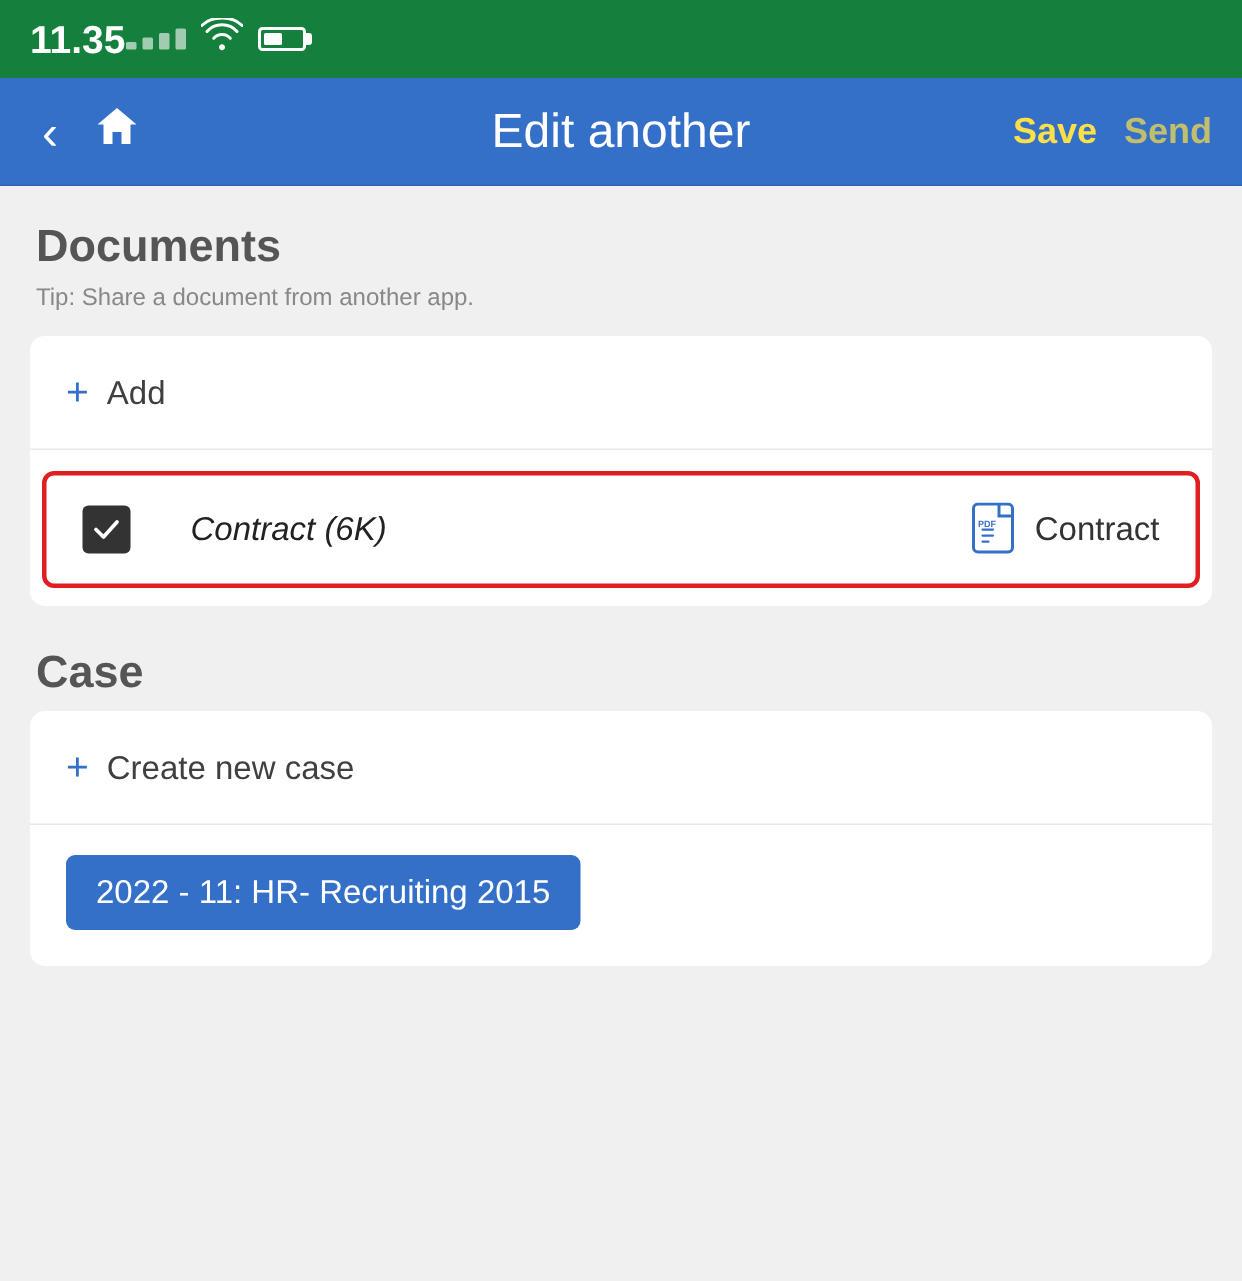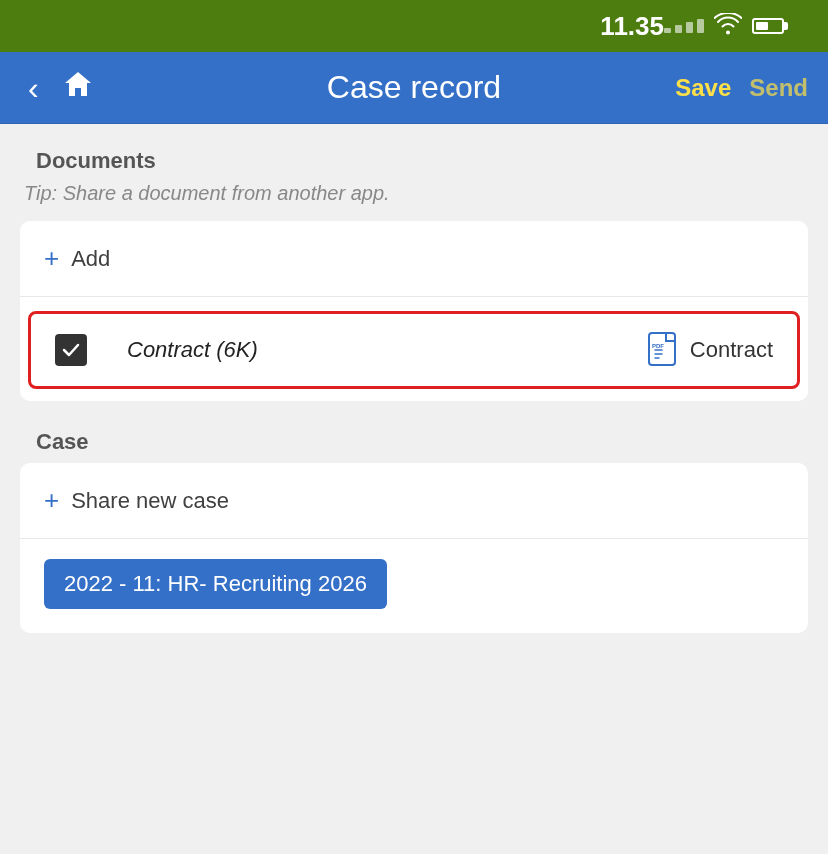--- a/index.html
+++ b/index.html
@@ -6,26 +6,26 @@
     body {
       width: 828px;
       height: 854px;
       font-family: -apple-system, BlinkMacSystemFont, 'Helvetica Neue', Arial, sans-serif;
       background: #f0f0f0;
       overflow: hidden;
     }
 
     
     .status-bar {
-      background: #4d7c0f;
+      background: #15803d;
       height: 52px;
       display: flex;
       align-items: center;
-      justify-content: flex-end;
-      padding: 0 44px;
+      justify-content: flex-start;
+      padding: 0 20px;
     }
     .status-time {
       color: white;
       font-size: 26px;
       font-weight: 700;
     }
     .status-icons {
       display: flex;
       align-items: center;
       gap: 10px;
@@ -129,31 +129,29 @@
     }
 
     
     .content {
       background: #f0f0f0;
       padding: 24px 20px;
     }
 
     
     .section-header {
-      font-size: 22px;
+      font-size: 30px;
       font-weight: 600;
       color: #555;
       margin-bottom: 8px;
       padding-left: 4px;
-      margin-left: 12px;
     }
     .section-tip {
-      font-size: 20px;
+      font-size: 16px;
       color: #888;
-      font-style: italic;
       margin-bottom: 16px;
       padding-left: 4px;
     }
 
     
     .card {
       background: white;
       border-radius: 10px;
       overflow: hidden;
       margin-bottom: 28px;
@@ -273,21 +271,21 @@
 
 <div class="nav-bar">
   <div class="nav-left">
     <span class="nav-back">‹</span>
     <span class="nav-home">
       <svg width="30" height="28" viewBox="0 0 30 28" fill="white" xmlns="http://www.w3.org/2000/svg">
         <path d="M15 2L2 13H6V26H12V18H18V26H24V13H28L15 2Z"></path>
       </svg>
     </span>
   </div>
-  <span class="nav-title">Case record</span>
+  <span class="nav-title">Edit another</span>
   <div class="nav-actions">
     <span class="nav-btn">Save</span>
     <span class="nav-btn send">Send</span>
   </div>
 </div>
 
 <div class="content">
 
   <div class="section-header">Documents</div>
   <div class="section-tip">Tip: Share a document from another app.</div>
@@ -319,21 +317,21 @@
       </div>
     </div>
   </div>
 
   <div class="section-header">Case</div>
 
   <div class="case-card">
 
     <div class="case-row">
       <span class="add-icon">+</span>
-      <span class="add-label">Share new case</span>
+      <span class="add-label">Create new case</span>
     </div>
 
     <div class="case-row">
-      <span class="case-badge">2022 - 11: HR- Recruiting 2026</span>
+      <span class="case-badge">2022 - 11: HR- Recruiting 2015</span>
     </div>
   </div>
 
 </div>
 
 </body></html>

